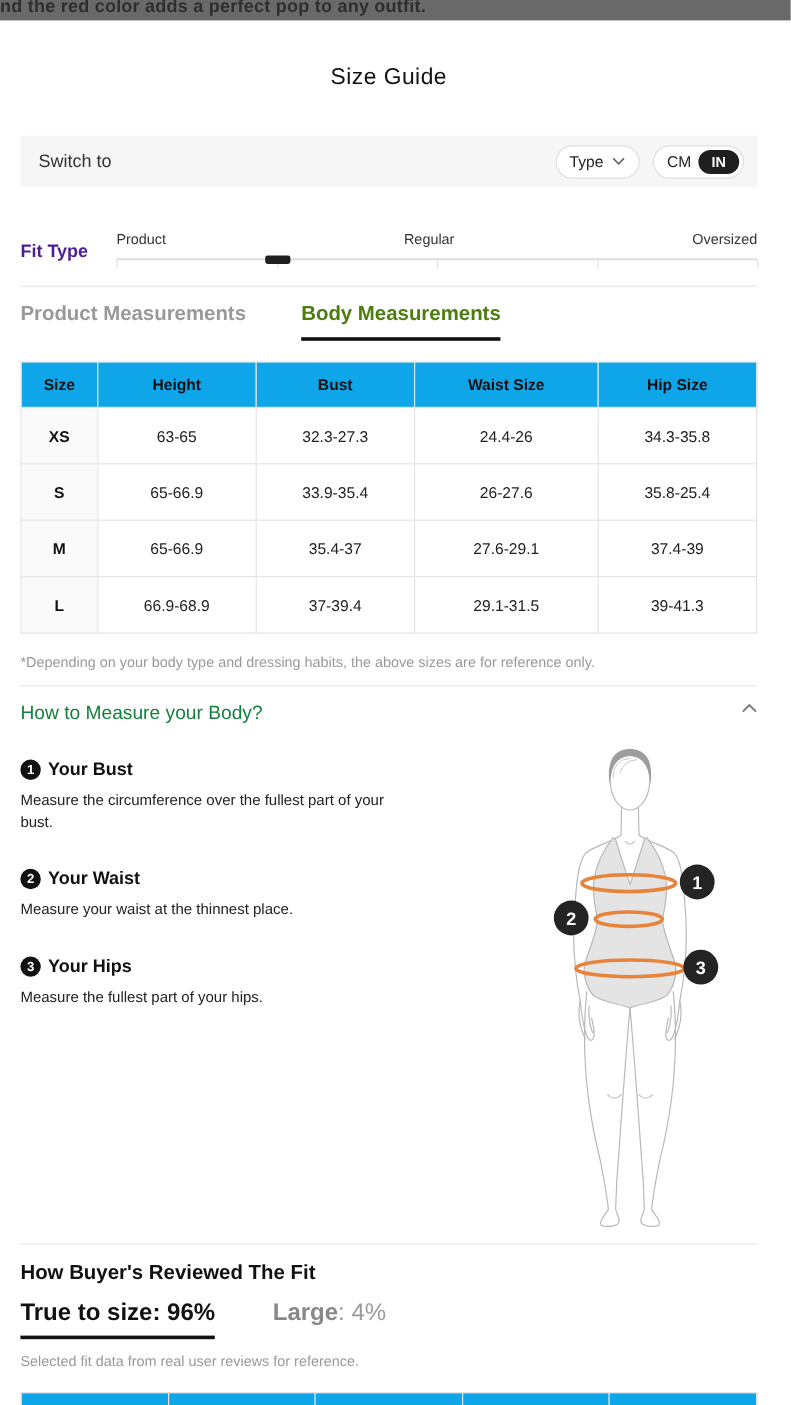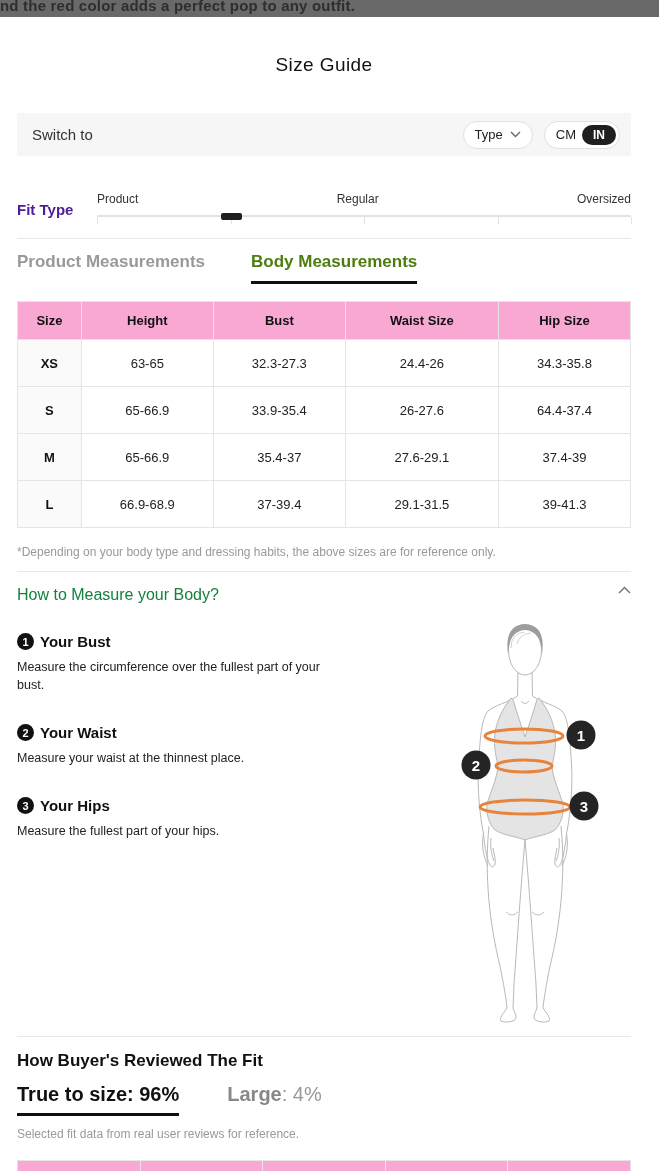--- a/index.html
+++ b/index.html
@@ -91,21 +91,21 @@
 
   
   .tabs { display: flex; gap: 46px; margin-top: 13px; }
   .tab { font-size: 17px; font-weight: bold; color: #999; padding-bottom: 9px; cursor: pointer; }
   .tab.active { color: #4d7c0f; border-bottom: 3px solid #111; }
 
   
   table { width: 100%; border-collapse: collapse; font-size: 13px; }
   .size-table { margin-top: 17px; }
   th, td { border: 1px solid #e5e5e5; text-align: center; }
-  thead th { background: #f9a8d4; font-weight: bold; height: 38px; color: #111; }
+  thead th { background: #0ea5e9; font-weight: bold; height: 38px; color: #111; }
   .size-table tbody td { height: 47px; color: #222; }
   .size-table tbody td:first-child { background: #fafafa; font-weight: bold; color: #111; }
 
   .footnote { color: #999; font-size: 12px; margin-top: 17px; }
 
   
   .measure-head {
     display: flex; justify-content: space-between; 
     margin-top: 14px; font-size: 16px; color: #15803d;
   }
@@ -205,21 +205,21 @@
         <td>63-65</td>
         <td>32.3-27.3</td>
         <td>24.4-26</td>
         <td>34.3-35.8</td>
       </tr>
       <tr>
         <td>S</td>
         <td>65-66.9</td>
         <td>33.9-35.4</td>
         <td>26-27.6</td>
-        <td>64.4-37.4</td>
+        <td>35.8-25.4</td>
       </tr>
       <tr>
         <td>M</td>
         <td>65-66.9</td>
         <td>35.4-37</td>
         <td>27.6-29.1</td>
         <td>37.4-39</td>
       </tr>
       <tr>
         <td>L</td>

